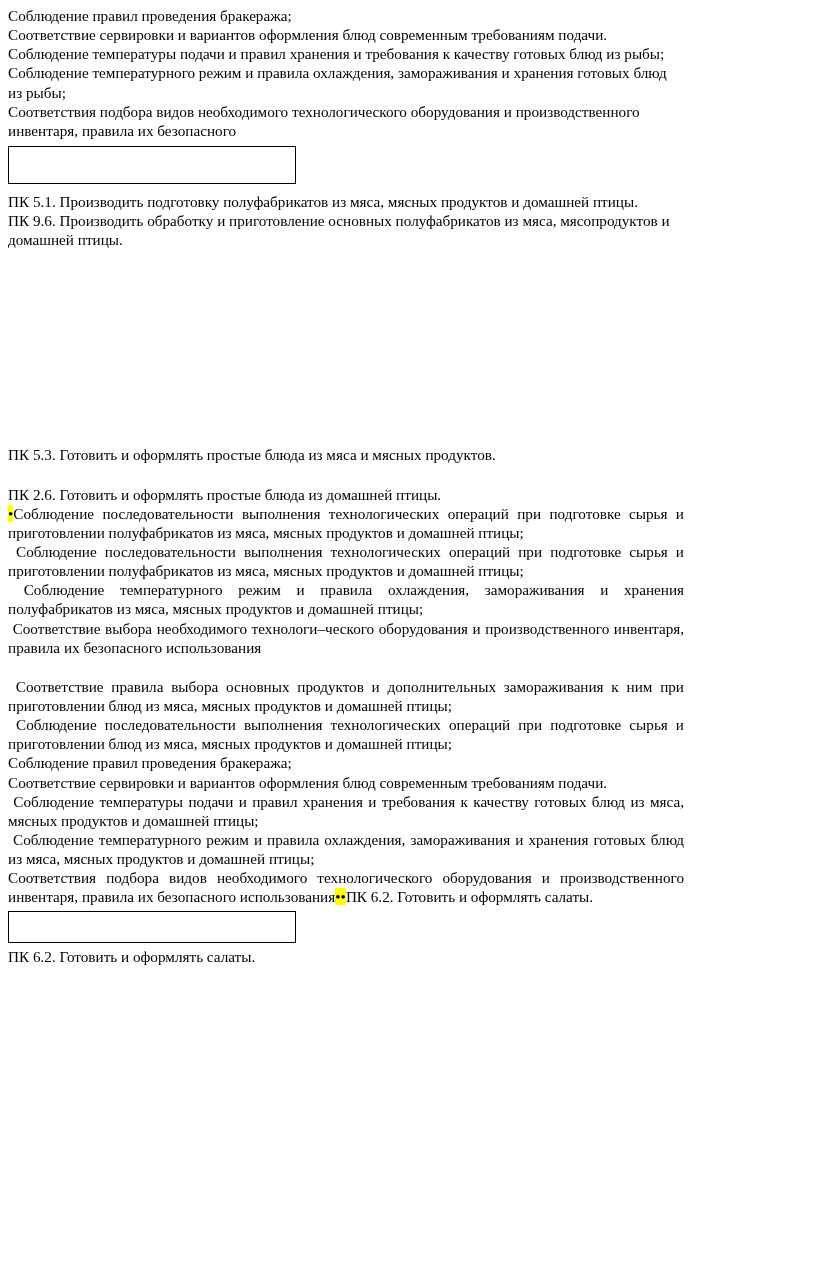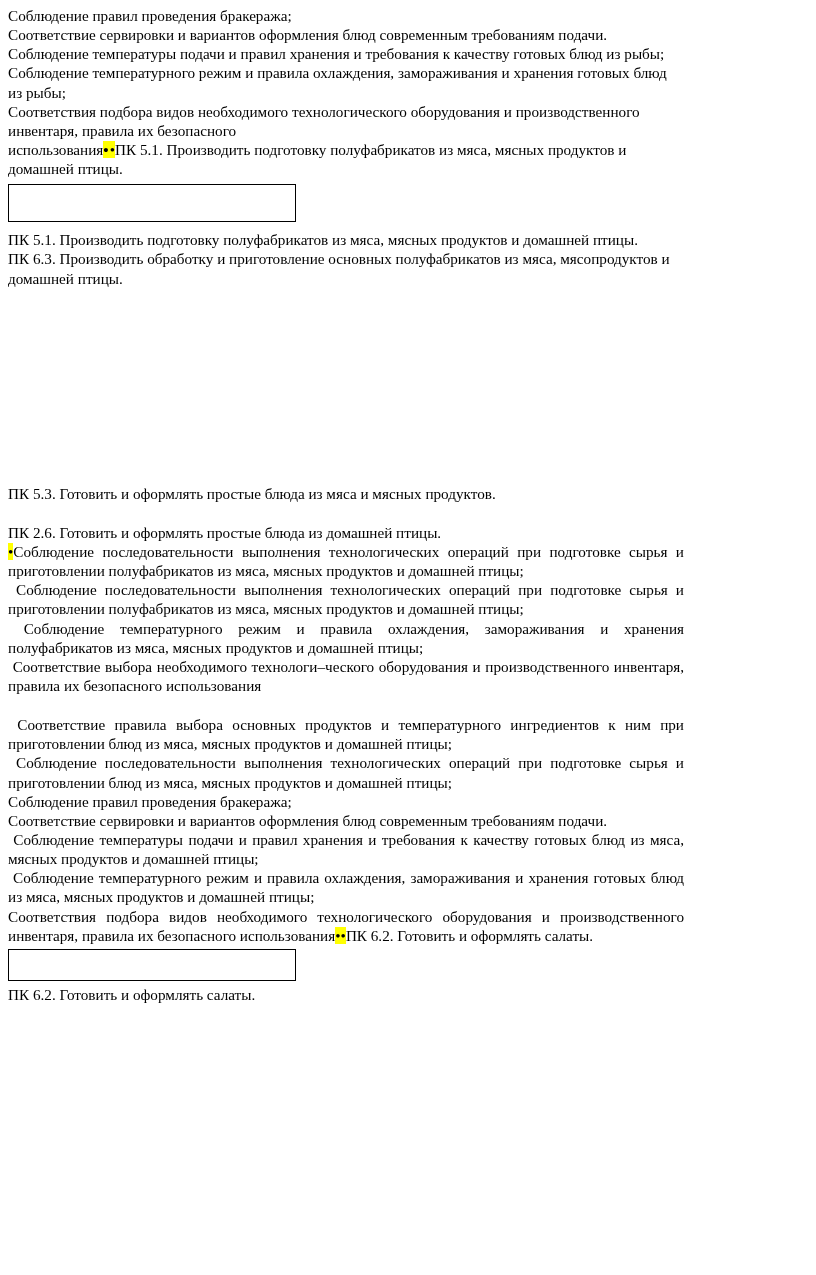--- a/index.html
+++ b/index.html
@@ -60,48 +60,47 @@
 <body>
 
 <div class="page">
 
   <div>
     <p class="left">Соблюдение правил проведения бракеража;</p>
     <p class="left">Соответствие  сервировки и вариантов  оформления блюд современным требованиям подачи.</p>
     <p class="left">Соблюдение температуры подачи и правил хранения и требования к качеству готовых блюд из рыбы;</p>
     <p class="left">Соблюдение температурного  режим и правила охлаждения, замораживания и хранения готовых блюд из рыбы;</p>
     <p class="left">Соответствия подбора видов необходимого технологического оборудования и производственного инвентаря, правила их безопасного</p>
-    <p class="left"><span>использования</span><span class="bullet-mark">•</span><span class="hl">•</span><span>ПК 5.1. Производить подготовку полуфабрикатов из мяса, мясных продуктов и домашней птицы.</span></p>
   </div>
 
   <div class="empty-box"></div>
 
   <div>
     <p class="left">ПК 5.1. Производить подготовку полуфабрикатов из мяса, мясных продуктов и домашней птицы.</p>
-    <p class="left">ПК 6.3. Производить обработку и приготовление основных полуфабрикатов из мяса, мясопродуктов и домашней птицы.</p>
+    <p class="left">ПК 9.6. Производить обработку и приготовление основных полуфабрикатов из мяса, мясопродуктов и домашней птицы.</p>
   </div>
 
   <div class="gap-block"></div>
 
   <p class="left bold">ПК 5.3. Готовить и оформлять простые блюда из мяса и мясных продуктов.</p>
   <div class="spacer-md"></div>
   <p class="left bold">ПК 2.6. Готовить и оформлять простые блюда из домашней птицы.</p>
 
   <p><span class="hl">•</span><span>Соблюдение последовательности выполнения технологических операций при подготовке сырья и приготовлении полуфабрикатов из мяса, мясных продуктов и домашней птицы;</span></p>
 
   <div>
     <p>&nbsp;<span>Соблюдение последовательности выполнения технологических операций при подготовке сырья и приготовлении полуфабрикатов из мяса, мясных продуктов и домашней птицы;</span></p>
     <p>&nbsp;<span>Соблюдение температурного режим и правила охлаждения, замораживания и хранения полуфабрикатов из мяса, мясных продуктов и домашней птицы;</span></p>
     <p>&nbsp;<span>Соответствие выбора  необходимого технологи–ческого оборудования и производственного инвентаря, правила их безопасного использования</span></p>
   </div>
 
   <div class="spacer-md"></div>
 
   <div>
-    <p>&nbsp;<span>Соответствие правила выбора основных продуктов и температурного ингредиентов к ним при приготовлении блюд из мяса, мясных продуктов и домашней птицы;</span></p>
+    <p>&nbsp;<span>Соответствие правила выбора основных продуктов и дополнительных замораживания к ним при приготовлении блюд из мяса, мясных продуктов и домашней птицы;</span></p>
     <p>&nbsp;<span>Соблюдение последовательности выполнения технологических операций при подготовке сырья и приготовлении блюд из мяса, мясных продуктов и домашней птицы;</span></p>
     <p class="left">Соблюдение правил проведения бракеража;</p>
     <p class="left">Соответствие сервировки и вариантов оформления блюд современным требованиям  подачи.</p>
     <p>&nbsp;<span>Соблюдение температуры подачи и правил хранения и требования к качеству готовых блюд из мяса, мясных продуктов и домашней птицы;</span></p>
     <p>&nbsp;<span>Соблюдение температурного  режим и правила охлаждения, замораживания и хранения готовых блюд из мяса, мясных продуктов и домашней птицы;</span></p>
     <p><span>Соответствия подбора видов необходимого технологического оборудования и производственного инвентаря, правила их безопасного использования</span><span class="hl">••</span><span>ПК 6.2. Готовить и оформлять салаты.</span></p>
   </div>
 
   <div class="empty-box2"></div>
 

